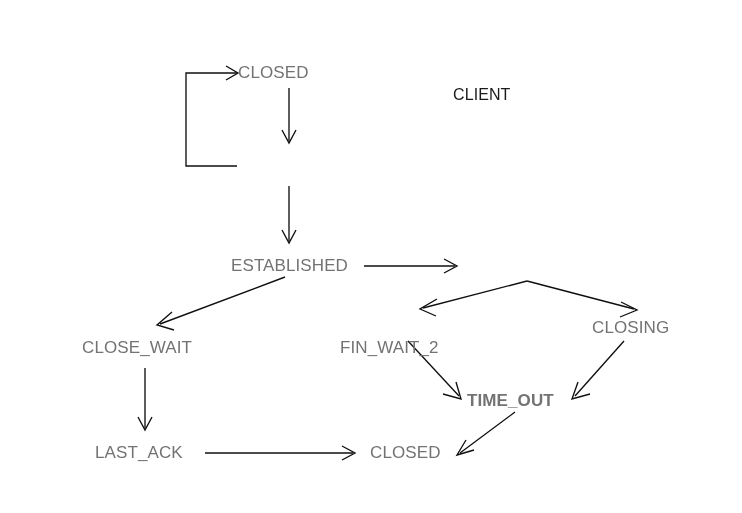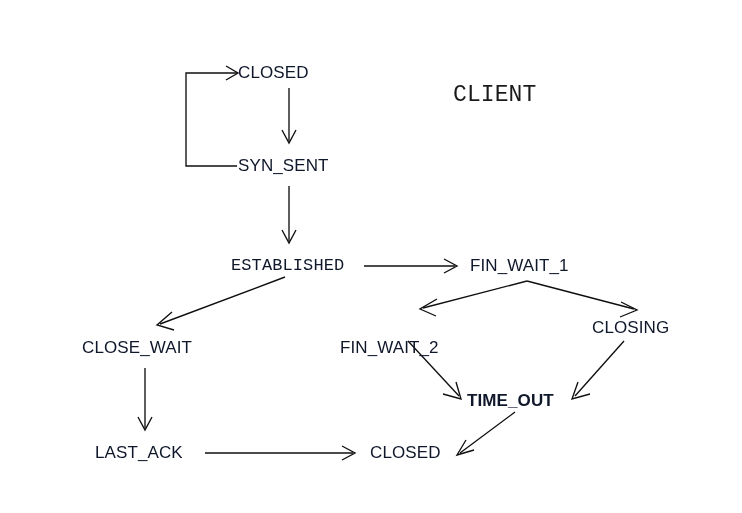--- a/index.html
+++ b/index.html
@@ -24,28 +24,28 @@
     left: 0;
     top: 0;
     width: 742px;
     height: 513px;
   }
   .node-label {
     position: absolute;
     font-family: "Liberation Sans", sans-serif;
     font-size: 17px;
     line-height: 18px;
-    color: #0f172a;
+    color: #737373;
     white-space: nowrap;
     letter-spacing: 0.1px;
   }
   .section-label {
     position: absolute;
-    font-family: Liberation Mono, monospace;
-    font-size: 23px;
+    font-family: Liberation Sans, sans-serif;
+    font-size: 16px;
     line-height: 18px;
     color: #1a1a1a;
     white-space: nowrap;
     letter-spacing: 0.1px;
   }
   .edge-line {
     stroke: #0f0f0f;
     stroke-width: 1.35;
     fill: none;
     stroke-linecap: butt;
@@ -124,25 +124,23 @@
     <g>
       <path class="edge-line" d="M 205 453 L 353 453"></path>
       <path class="edge-head" d="M 342 446 L 355 453 L 342 460"></path>
     </g>
   </svg>
 
   <div class="section-label" style="left:453px; top:86px;">CLIENT</div>
 
   <div class="node-label" style="left:238px; top:64px;">CLOSED</div>
 
-  <div class="node-label" style="left:238px; top:157px;">SYN_SENT</div>
 
-  <div class="node-label" style="left:231px; top:257px;font-family:Liberation Mono, monospace;">ESTABLISHED</div>
+  <div class="node-label" style="left:231px; top:257px;">ESTABLISHED</div>
 
-  <div class="node-label" style="left:470px; top:257px;">FIN_WAIT_1</div>
 
   <div class="node-label" style="left:340px; top:319px;margin-top:20px;">FIN_WAIT_2</div>
 
   <div class="node-label" style="left:592px; top:319px;">CLOSING</div>
 
   <div class="node-label" style="left:82px; top:339px;">CLOSE_WAIT</div>
 
   <div class="node-label" style="left:467px; top:392px;font-weight:bold;">TIME_OUT</div>
 
   <div class="node-label" style="left:95px; top:444px;">LAST_ACK</div>

